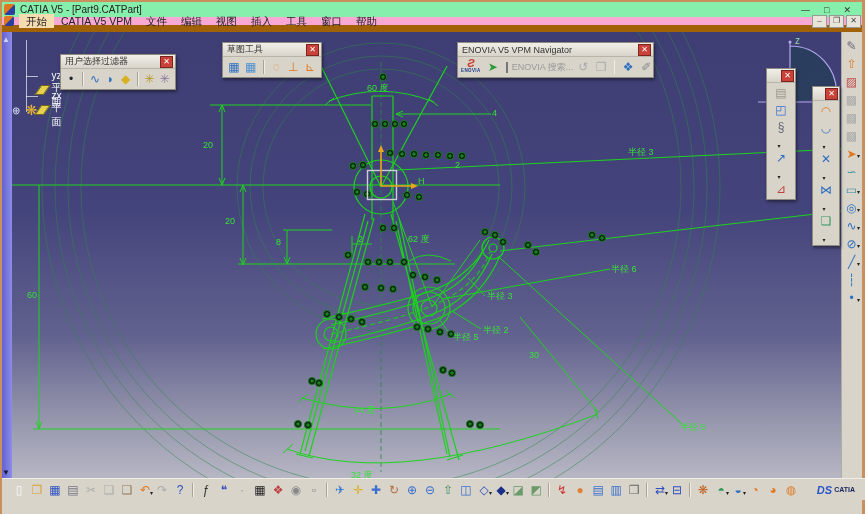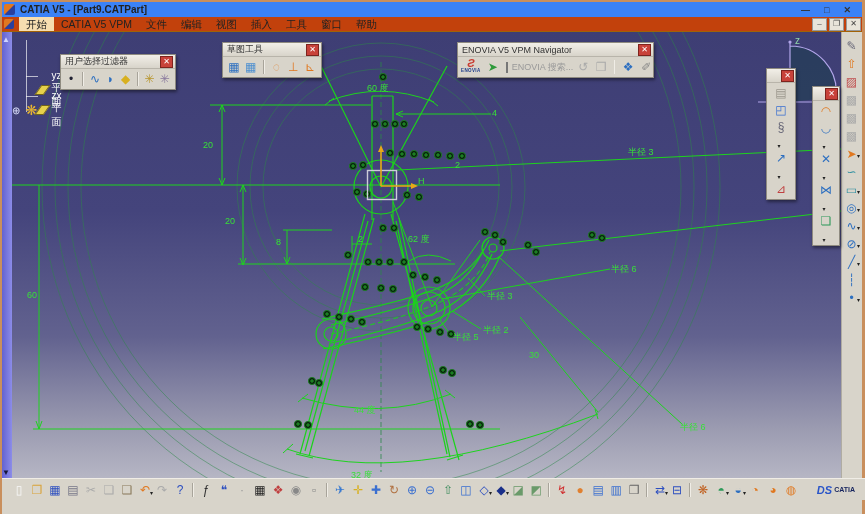--- a/index.html
+++ b/index.html
@@ -1,26 +1,26 @@
 <!DOCTYPE html>
 <html><head>
 <meta charset="utf-8">
 <style>
   html,body{margin:0;padding:0;background:#555;}
   #app{position:relative;width:865px;height:514px;font-family:"Liberation Sans",sans-serif;
        overflow:hidden;background:#d8d4ca;border-top:2px solid #c98f5d;box-sizing:border-box;}
   #app::after{content:"";position:absolute;right:0;top:0;width:3px;height:100%;background:#c98f5d;}
   #app::before{content:"";position:absolute;left:0;top:0;width:2px;height:100%;background:#c98f5d;z-index:50;}
   
-  .titlebar{position:absolute;left:0;top:0;width:100%;height:15px;background:#3b82f6;display:flex;align-items:center;font-size:10px;color:#222;font-weight:bold;}
+  .titlebar{position:absolute;left:0;top:0;width:100%;height:15px;background:#86efac;display:flex;align-items:center;font-size:10px;color:#222;}
   .appicon{width:11px;height:11px;margin:0 5px 0 4px;border-radius:2px;background:linear-gradient(135deg,#e07820 48%,#2a3f9e 52%);}
   .wctl{margin-left:auto;display:flex;gap:14px;padding-right:14px;color:#333;font-size:9px;}
   .wctl span{cursor:default;}
   
-  .menubar{position:absolute;left:0;top:15px;width:100%;height:15px;background:#c2410c;display:flex;align-items:center;font-size:10.5px;color:#222;border-bottom:1px solid #a16207;box-sizing:border-box;}
+  .menubar{position:absolute;left:0;top:15px;width:100%;height:15px;background:#f9a8d4;display:flex;align-items:center;font-size:10.5px;color:#222;border-bottom:7px solid #a16207;box-sizing:border-box;}
   .menubar .appicon{width:10px;height:10px;}
   .menu-item{padding:0 7px;line-height:14px;}
   .menu-item.active{background:#f6ddb0;}
   .mdictl{margin-left:auto;display:flex;gap:2px;padding-right:4px;}
   .mdictl span{width:13px;height:11px;border:1px solid #999;background:#e8e4da;font-size:8px;line-height:10px;text-align:center;color:#444;}
   
   .canvas{position:absolute;left:12px;top:30px;width:829px;height:448px;
     background:linear-gradient(180deg,#3e3e74 0%,#44447c 40%,#62628f 68%,#9a9ab0 88%,#b7b7c5 100%);}
   svg.sk{position:absolute;left:12px;top:30px;z-index:1;}
   .c1{stroke:#2c8748;stroke-opacity:.5;fill:none;stroke-width:1;}

